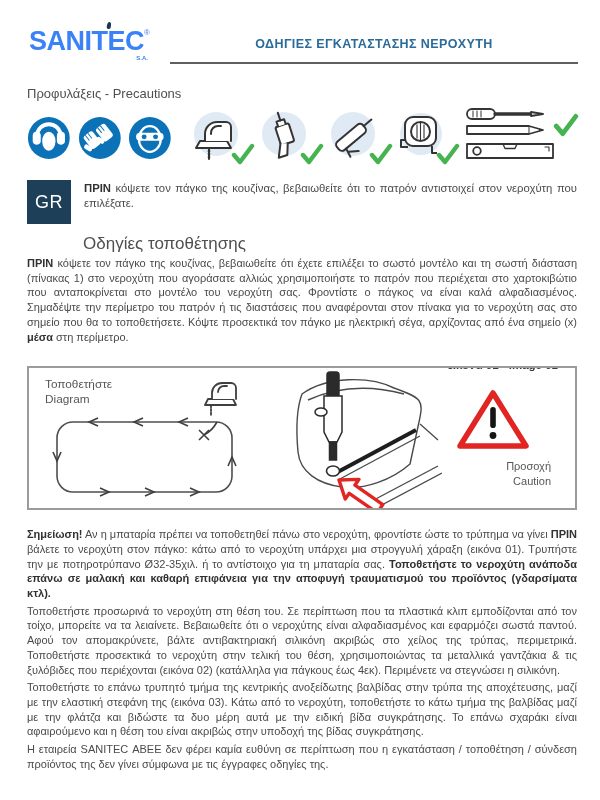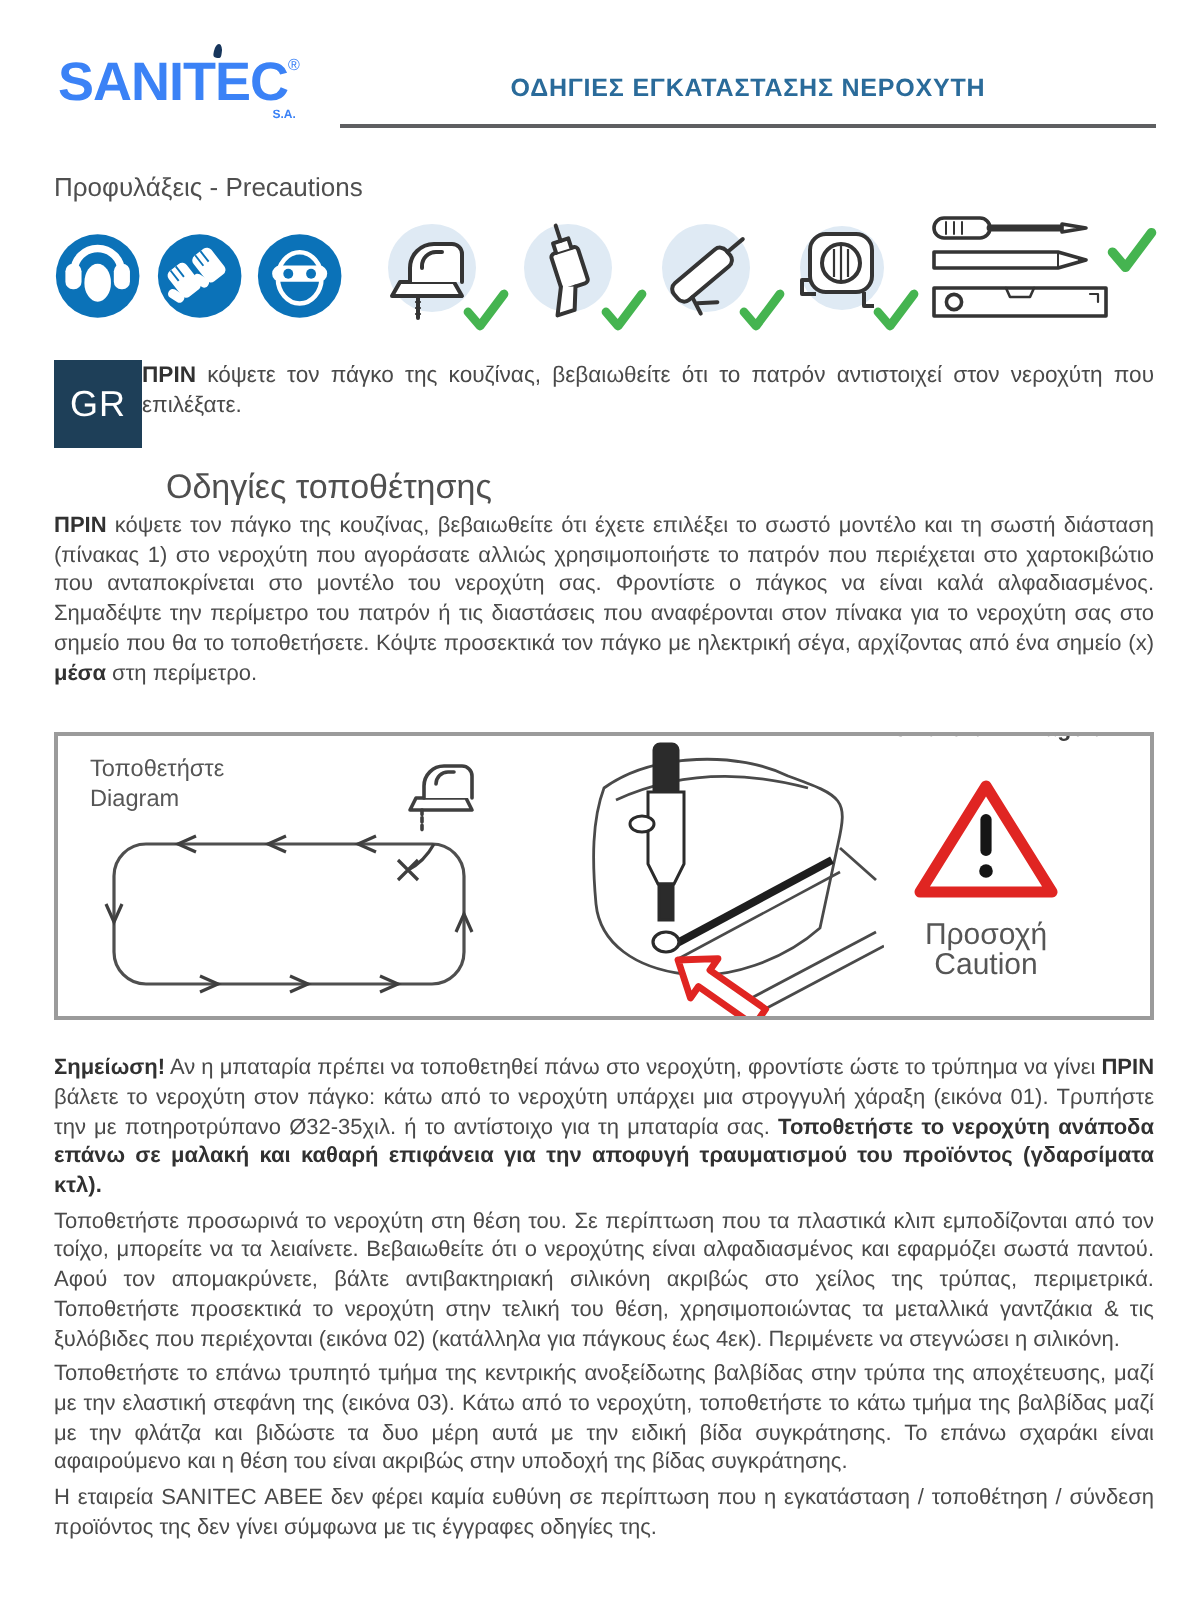--- a/index.html
+++ b/index.html
@@ -22,42 +22,42 @@
   .precautions-label{font-size:13px;color:#4f4f4f;margin:0 0 6px 0;}
 
   
   .icons-row{display:flex;align-items:center;gap:7px;height:62px;}
   .tool{position:relative;margin-left:6px;}
   .tool .check{position:absolute;right:-12px;bottom:2px;}
   .tools-set{position:relative;margin-left:10px;}
   .tools-set .check{position:absolute;right:-2px;top:6px;}
 
   
-  .gr-row{display:flex;margin-top:11px;}
+  .gr-row{display:flex;gap:13px;margin-top:11px;}
   .gr-badge{flex:0 0 auto;width:44px;height:44px;background:#1e3f58;color:#fff;
             display:flex;align-items:center;justify-content:center;
             font-size:18px;letter-spacing:.5px;}
   .gr-text{font-size:11.3px;line-height:14.8px;text-align:justify;padding-top:1px;}
 
   .sub-heading{margin:10px 0 2px 56px;font-size:17px;color:#4f4f4f;}
 
   p.body{margin:2px 0 0 0;font-size:11px;line-height:14.7px;text-align:justify;}
   p.body + p.body{margin-top:3px;}
   .b{font-weight:bold;color:#313131;}
 
   
   .figure-box{position:relative;margin-top:22px;height:140px;border:2px solid #9b9b9b;overflow:hidden;}
   .figure-label{position:absolute;top:-9px;right:10px;background:#fff;padding:0 7px;
                 font-size:11.5px;font-weight:bold;color:#3c3c3c;z-index:3;}
   .fig-caption{position:absolute;left:16px;top:9px;font-size:11.8px;color:#565656;line-height:15px;}
   .cut-diagram{position:absolute;left:18px;top:40px;}
   .mini-jigsaw{position:absolute;left:168px;top:3px;}
   .cut-illustration{position:absolute;left:243px;top:0;}
   .caution{position:absolute;right:24px;top:18px;width:116px;text-align:center;}
-  .caution-text{font-size:15px;color:#565656;line-height:15px;margin-top:3px;}
+  .caution-text{font-size:11px;color:#565656;line-height:15px;margin-top:3px;text-align:right;}
 
   .footer-note{margin-top:13px;font-size:11.3px;line-height:14.7px;}
 </style>
 </head>
 <body>
 
 <div class="page">
   <div class="header">
     <div class="logo">
       <span class="logo-text">SANITEC</span><span class="logo-reg">®</span>

